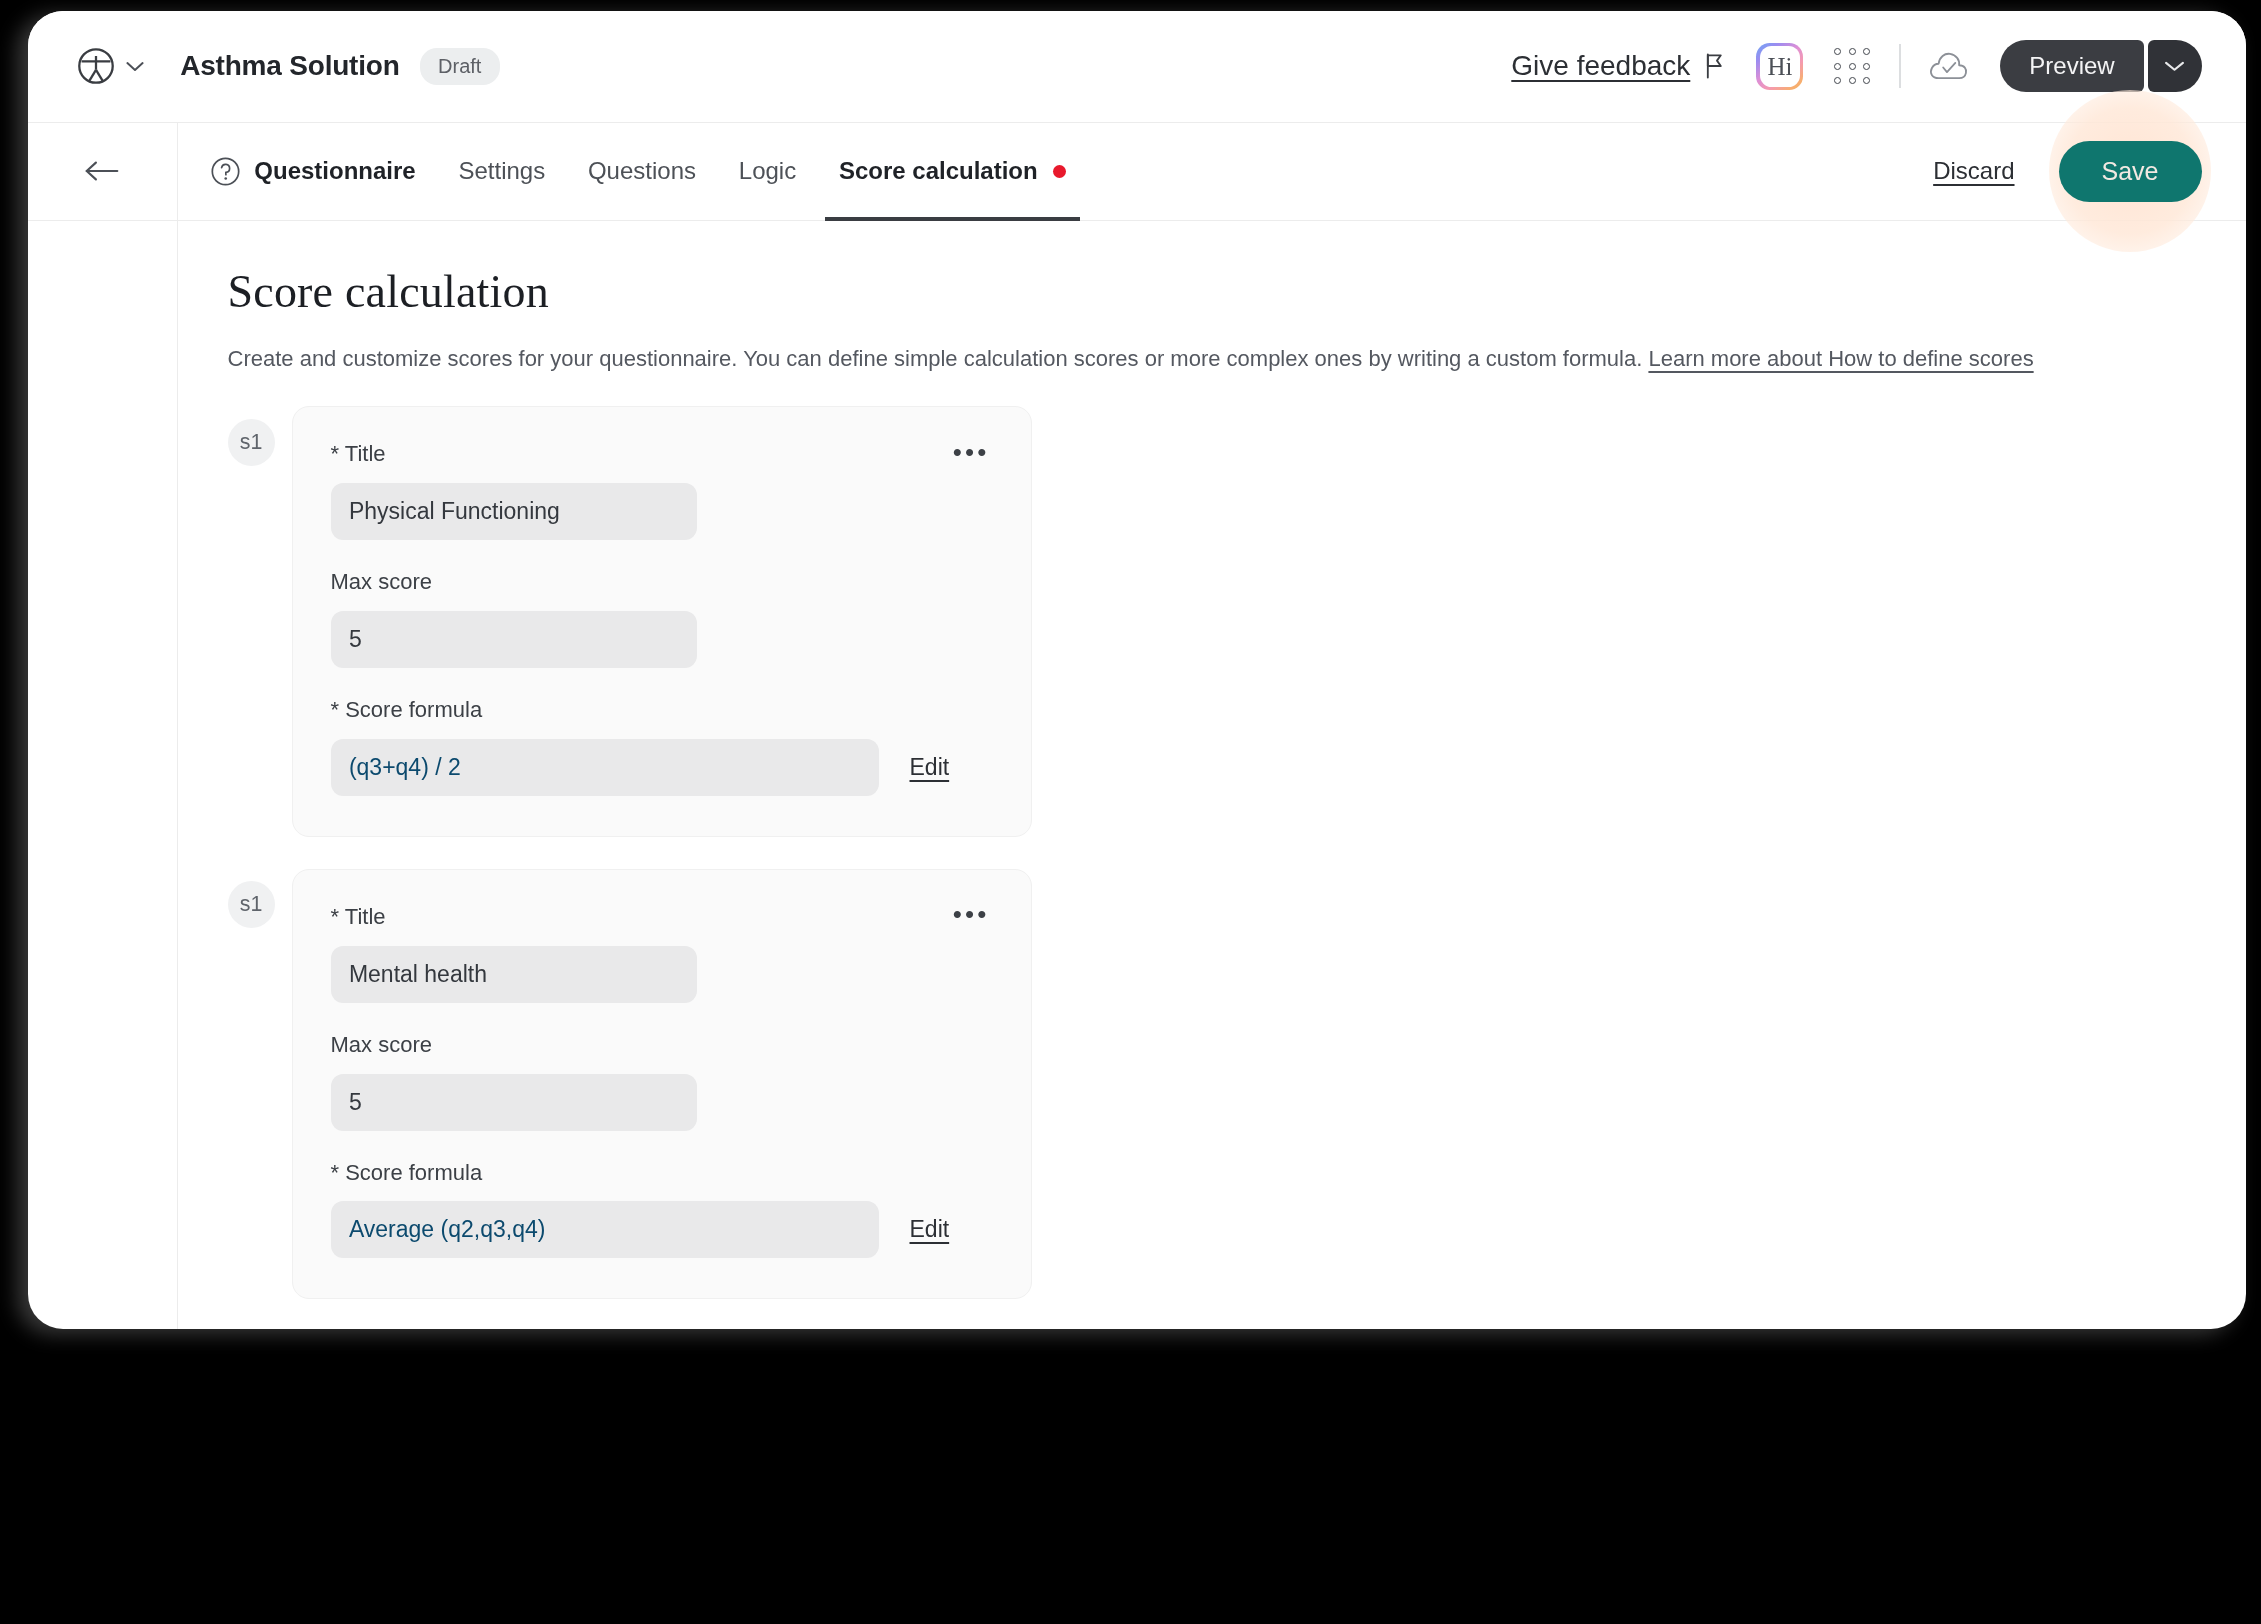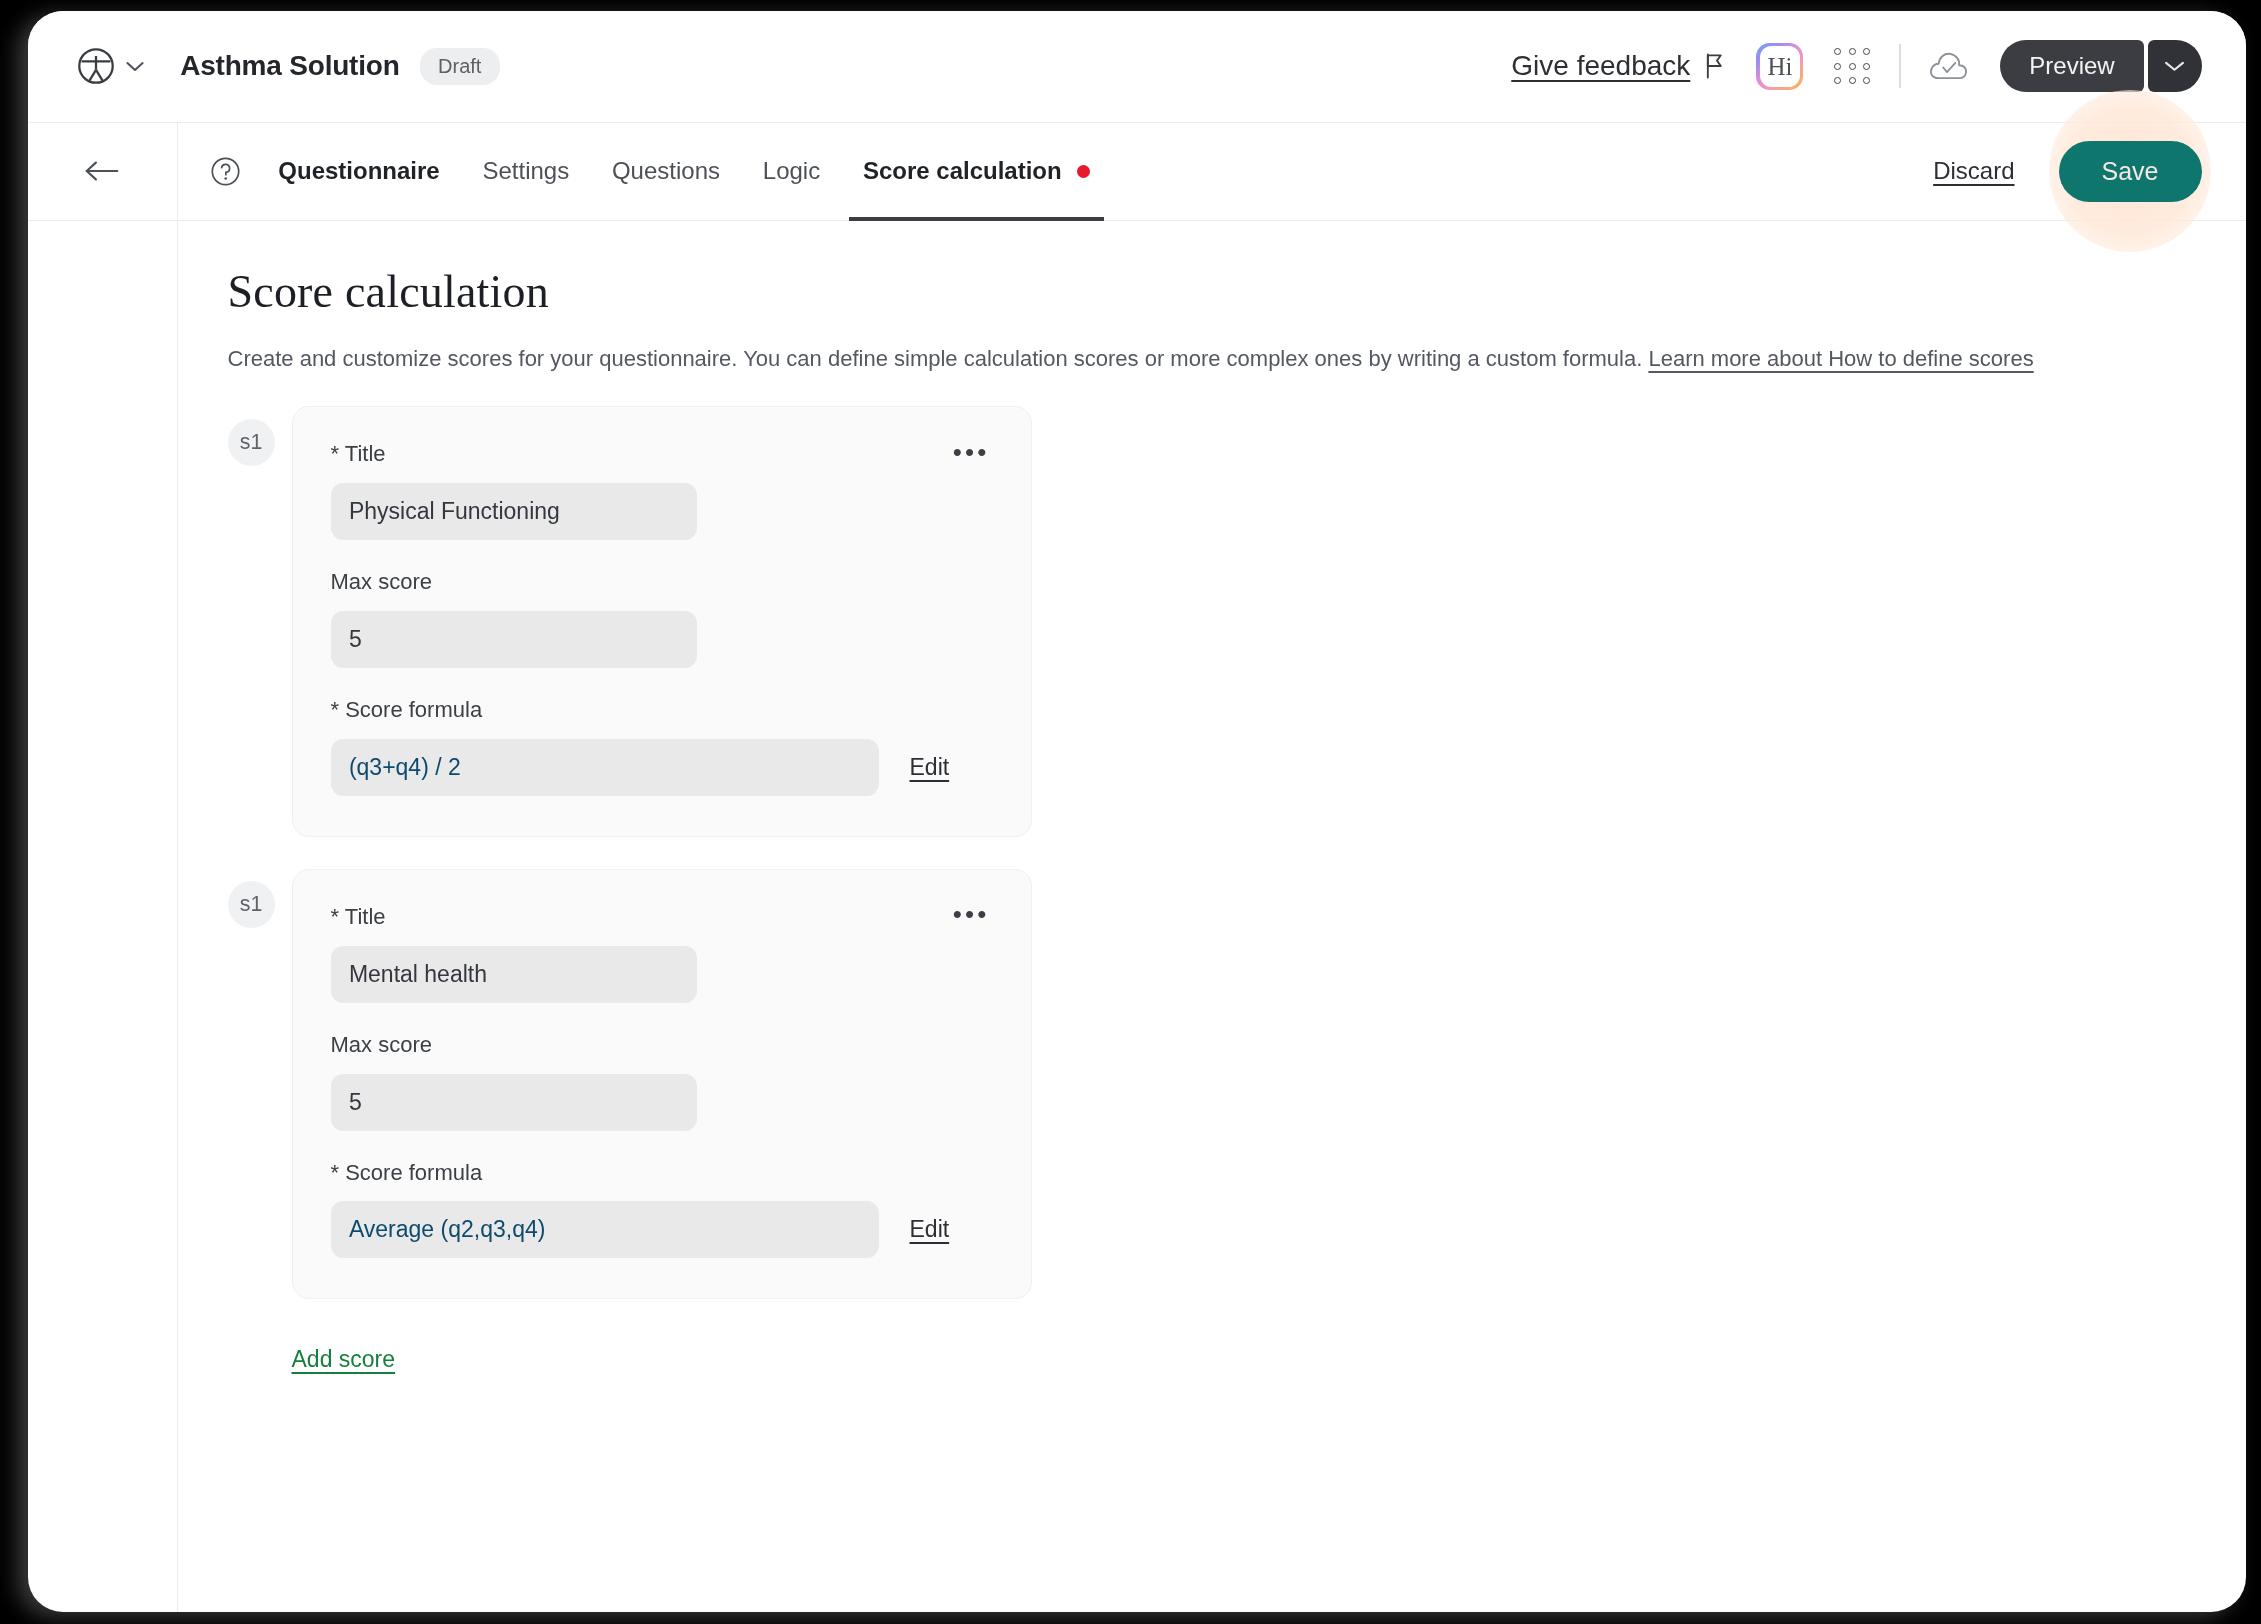--- a/index.html
+++ b/index.html
@@ -7,21 +7,21 @@
     width: 2261px; height: 1624px;
     background: #000000;
     font-family: "Liberation Sans", sans-serif;
     overflow: hidden;
   }
 
   
   #window {
     position: absolute;
     left: 27.5px; top: 10.7px;
-    width: 2218px; height: 1601px;
+    width: 2218px; height: 1318px;
     background: #ffffff;
     border-radius: 35px;
     overflow: hidden;
     box-shadow: -10.7px 4.6px 20px rgba(255,255,255,0.22);
   }
 
   
   #topbar {
     position: absolute; left: 0; top: 0;
     width: 100%; height: 112px;
@@ -148,21 +148,21 @@
     padding-left: 32px;
   }
   .tab {
     display: flex; align-items: center;
     padding: 0 21.4px;
     font-size: 24px;
     color: #4d5157;
     cursor: pointer;
     position: relative;
   }
-  .tab.questionnaire { font-weight: bold; color: #1f2227; padding-left: 0; gap: 24px; }
+  .tab.questionnaire { font-weight: bold; color: #1f2227; padding-left: 0; }
   .q-circle { margin-right: 13.8px; display:block; }
   .tab.active {
     font-weight: bold;
     color: #1f2227;
   }
   .tab.active::after {
     content: "";
     position: absolute;
     left: 7.6px; right: 7.6px; bottom: -1.5px;
     height: 3.8px;

